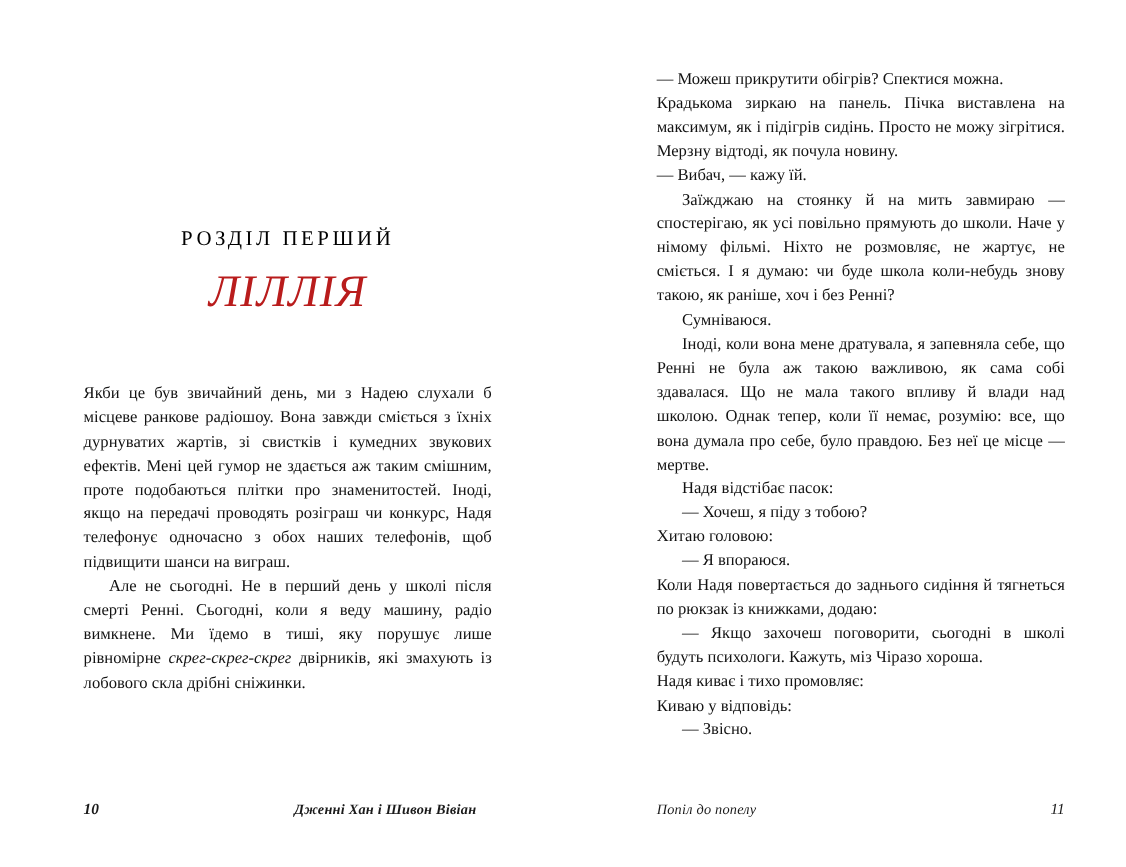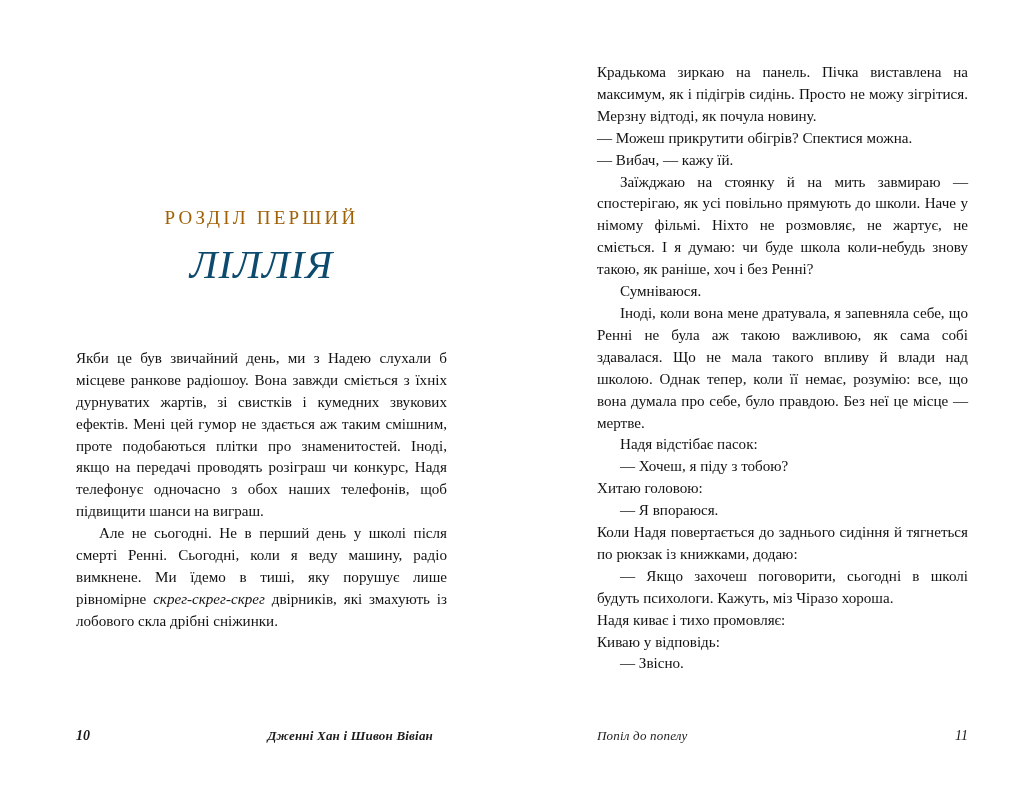--- a/index.html
+++ b/index.html
@@ -40,30 +40,30 @@
     padding-top: 208px;
     text-align: center;
   }
   .chapter-label {
     font-size: 19px;
     letter-spacing: 3.2px;
     text-transform: uppercase;
     font-weight: 400;
     margin: 0;
     line-height: 1.1;
-    color: #a16207;
+    color: #000000;
   }
   .chapter-title {
     font-size: 41px;
     font-style: italic;
     font-weight: 400;
     letter-spacing: 1px;
     margin: 14px 0 0 0;
     line-height: 1.05;
-    color: #0c4a6e;
+    color: #b91c1c;
   }
 
   
   .body-text {
     font-size: 15.1px;
     line-height: 21.9px;
     text-align: justify;
     text-justify: inter-word;
     -webkit-hyphens: none;
     hyphens: none;
@@ -154,22 +154,22 @@
       <div class="foot-row">
         <span class="folio">10</span>
         <span class="running-head">Дженні Хан і Шивон Вівіан</span>
       </div>
     </div>
   </div>
 
   <div class="page page-right">
 
     <div class="body-text">
+      <p class="no-indent">— Можеш прикрутити обігрів? Спектися можна.</p>
       <p class="no-indent">Крадькома зиркаю на панель. Пічка виставлена на максимум, як і підігрів сидінь. Просто не можу зігрітися. Мерзну відтоді, як почула новину.</p>
-      <p class="no-indent">— Можеш прикрутити обігрів? Спектися можна.</p>
       <p class="no-indent last-line-left">— Вибач, — кажу їй.</p>
       <p>Заїжджаю на стоянку й на мить завмираю — спостерігаю, як усі повільно прямують до школи. Наче у німому фільмі. Ніхто не розмовляє, не жартує, не сміється. І я думаю: чи буде школа коли-небудь знову такою, як раніше, хоч і без Ренні?</p>
       <p class="last-line-left">Сумніваюся.</p>
       <p>Іноді, коли вона мене дратувала, я запевняла себе, що Ренні не була аж такою важливою, як сама собі здавалася. Що не мала такого впливу й влади над школою. Однак тепер, коли її немає, розумію: все, що вона думала про себе, було правдою. Без неї це місце — мертве.</p>
       <p class="last-line-left">Надя відстібає пасок:</p>
       <p class="last-line-left">— Хочеш, я піду з тобою?</p>
       <p class="no-indent last-line-left">Хитаю головою:</p>
       <p class="last-line-left">— Я впораюся.</p>
       <p class="no-indent">Коли Надя повертається до заднього сидіння й тягнеться по рюкзак із книжками, додаю:</p>
       <p>— Якщо захочеш поговорити, сьогодні в школі будуть психологи. Кажуть, міз Чіразо хороша.</p>

